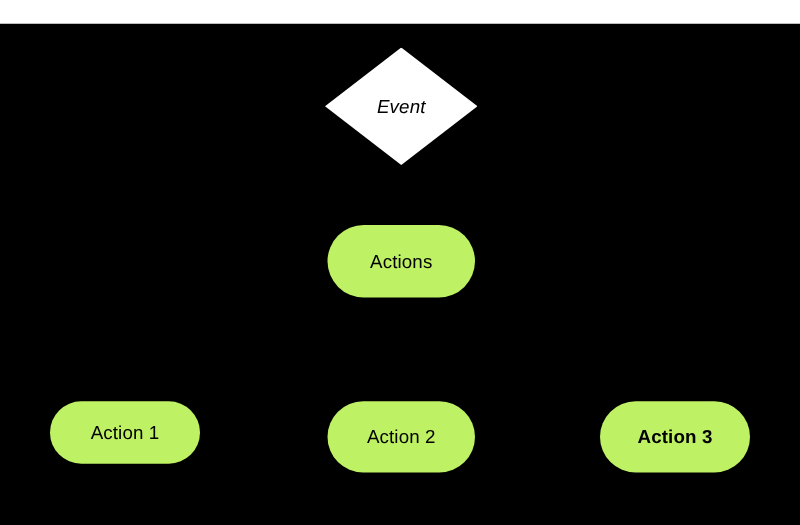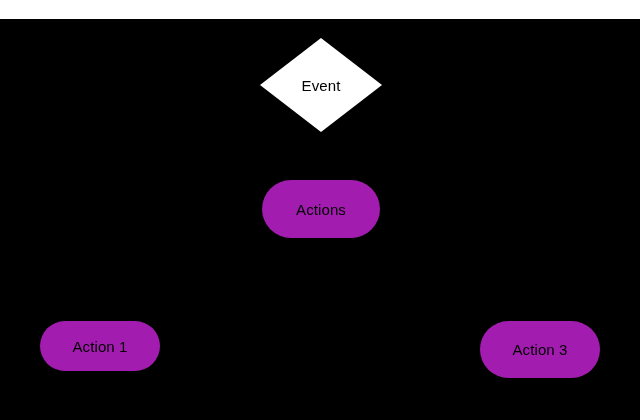--- a/index.html
+++ b/index.html
@@ -21,37 +21,38 @@
   #stage {
     position: absolute;
     left: 0;
     top: 19px;
     width: 640px;
     height: 401px;
     background: #000000;
   }
   .node {
     position: absolute;
-    background: #a21caf;
+    background: #bef264;
     color: #000000;
     display: flex;
     align-items: center;
     justify-content: center;
     font-family: "Liberation Sans", sans-serif;
     font-size: 15px;
     line-height: 1;
     letter-spacing: 0.1px;
     white-space: nowrap;
     box-sizing: border-box;
   }
   .node-rounded {
     border-radius: 29px;
   }
   .node-diamond {
     background: transparent;
+    font-style: italic;
   }
   .diamond-shape {
     position: absolute;
     left: 0;
     top: 0;
     width: 100%;
     height: 100%;
     background: #ffffff;
     clip-path: polygon(50% 0%, 100% 50%, 50% 100%, 0% 50%);
   }
@@ -74,19 +75,22 @@
     </div>
 
     <div class="node node-rounded" style="left:262px; top:161px; width:118px; height:58px;">
       <span>Actions</span>
     </div>
 
     <div class="node node-rounded" style="left:40px; top:302px; width:120px; height:50px;">
       <span>Action 1</span>
     </div>
 
+    <div class="node node-rounded" style="left:262px; top:302px; width:118px; height:57px;">
+      <span>Action 2</span>
+    </div>
 
-    <div class="node node-rounded" style="left:480px; top:302px; width:120px; height:57px;">
+    <div class="node node-rounded" style="left:480px; top:302px; width:120px; height:57px;font-weight:bold;">
       <span>Action 3</span>
     </div>
 
   </div>
 </div>
 
 </body></html>

